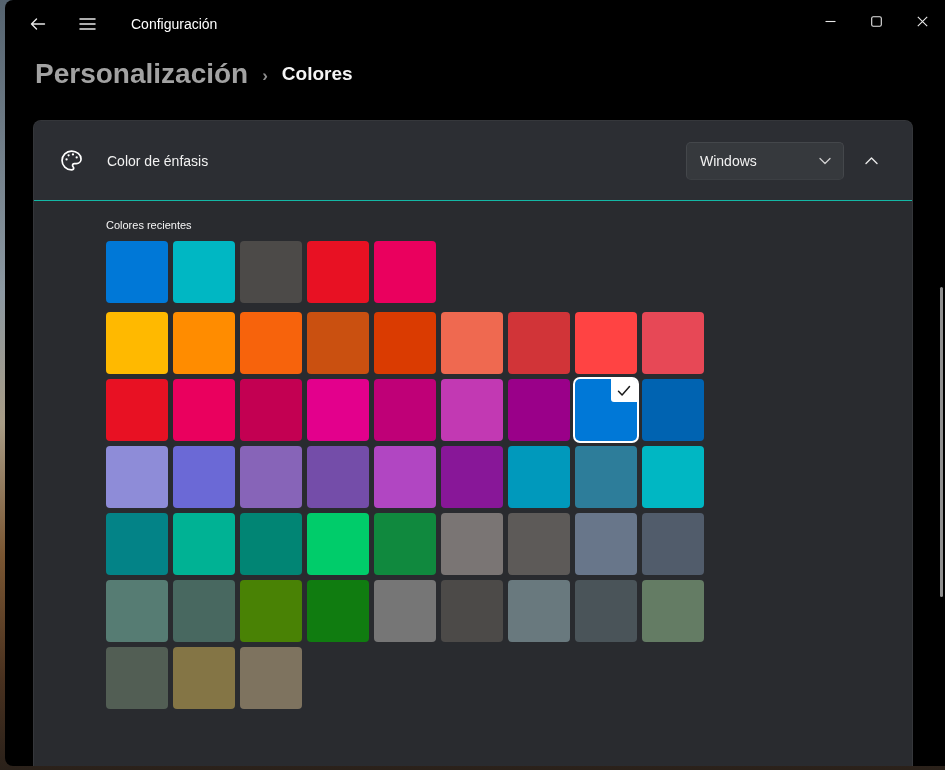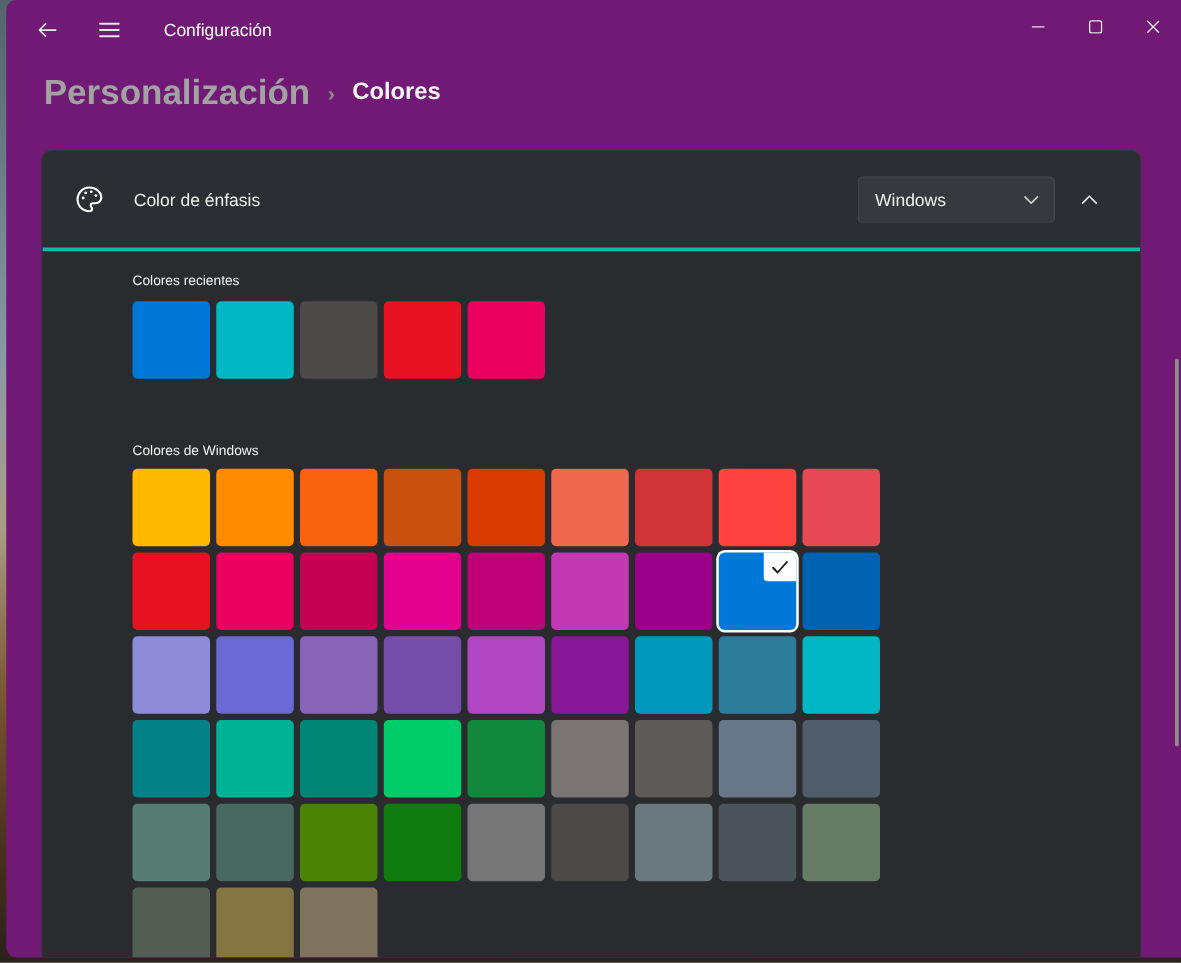--- a/index.html
+++ b/index.html
@@ -5,21 +5,21 @@
   * { margin: 0; padding: 0; box-sizing: border-box; }
   html, body { width: 945px; height: 770px; overflow: hidden; }
   body {
     font-family: "Liberation Sans", "DejaVu Sans", sans-serif;
     
     background: linear-gradient(180deg, #55636f 0%, #8d99a2 38%, #a89c86 55%, #7a5632 72%, #49311f 88%, #2a211a 100%);
     position: relative;
   }
   .window {
     position: absolute; left: 5px; top: 0; right: 0; bottom: 4px;
-    background: #701a75;
+    background: #000000;
     border-radius: 8px 0 0 8px;
     overflow: hidden;
   }
   
   .titlebar {
     position: absolute; top: 0; left: 0; right: 0; height: 48px;
     display: flex; align-items: center; padding-left: 15px;
   }
   .icon-btn {
     width: 34px; height: 34px; border: none; background: transparent;
@@ -46,21 +46,21 @@
   .card {
     position: absolute; left: 28px; right: 32px; top: 120px; bottom: 0;
     border-radius: 8px 8px 0 0;
     border: 1px solid rgba(255,255,255,0.055);
     border-bottom: none;
     overflow: hidden;
     background: #292b2f;
   }
   .card-header {
     height: 80px; background: #2c2e33;
-    border-bottom: 3px solid #14b8a6;
+    border-bottom: 1px solid #14b8a6;
     display: flex; align-items: center;
     padding: 0 20px 0 24px;
   }
   .card-header .palette { color: #ffffff; display: flex; }
   .card-label { color: #f2f2f2; font-size: 14px; margin-left: 22px; flex: 1; }
   .dropdown {
     width: 158px; height: 38px;
     background: #36393d;
     border: 1px solid #44474b;
     border-bottom-color: #3c3f43;
@@ -188,21 +188,20 @@
     <div class="card-body">
       <div class="section-label">Colores recientes</div>
       <div class="swatch-row">
           <button class="swatch" title="#0078D7" style="background: rgb(0, 120, 215);"></button>
           <button class="swatch" title="#00B7C3" style="background: rgb(0, 183, 195);"></button>
           <button class="swatch" title="#4C4A48" style="background: rgb(76, 74, 72);"></button>
           <button class="swatch" title="#E81123" style="background: rgb(232, 17, 35);"></button>
           <button class="swatch" title="#EA005E" style="background: rgb(234, 0, 94);"></button>
         </div>
 
-      <div class="section-label windows-label">Colores de Windows</div>
       <div class="color-grid">
           <button class="swatch" title="#FFB900" style="background: rgb(255, 185, 0);"></button>
           <button class="swatch" title="#FF8C00" style="background: rgb(255, 140, 0);"></button>
           <button class="swatch" title="#F7630C" style="background: rgb(247, 99, 12);"></button>
           <button class="swatch" title="#CA5010" style="background: rgb(202, 80, 16);"></button>
           <button class="swatch" title="#DA3B01" style="background: rgb(218, 59, 1);"></button>
           <button class="swatch" title="#EF6950" style="background: rgb(239, 105, 80);"></button>
           <button class="swatch" title="#D13438" style="background: rgb(209, 52, 56);"></button>
           <button class="swatch" title="#FF4343" style="background: rgb(255, 67, 67);"></button>
           <button class="swatch" title="#E74856" style="background: rgb(231, 72, 86);"></button>

